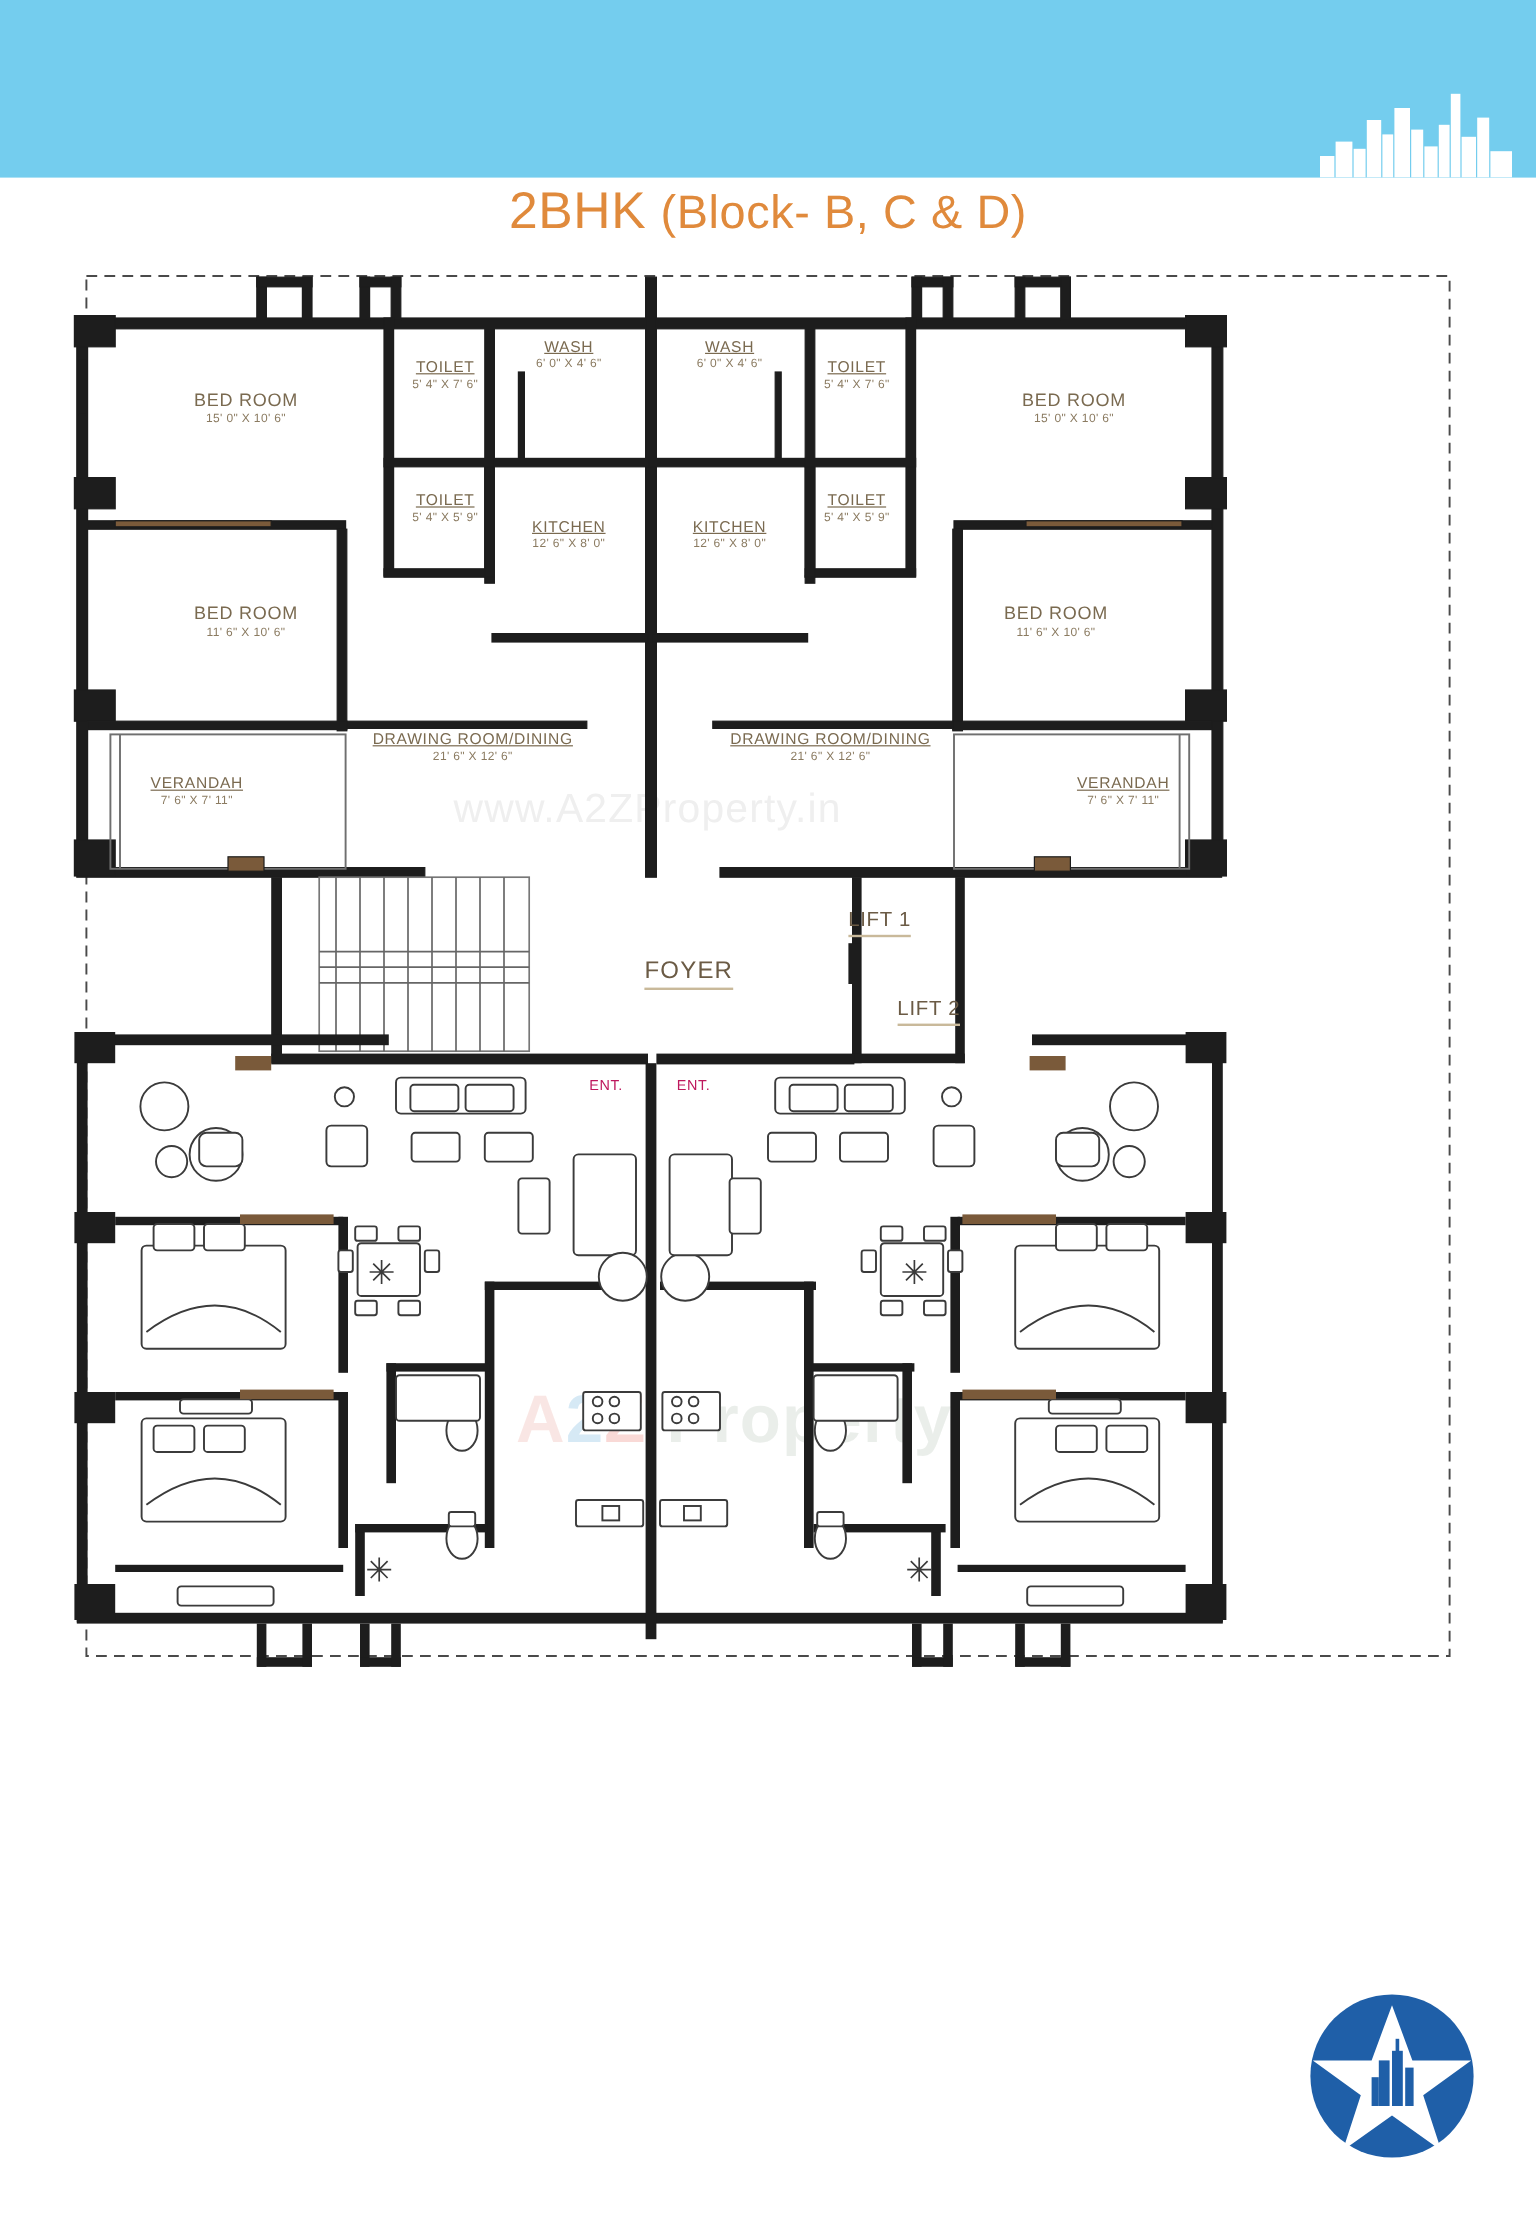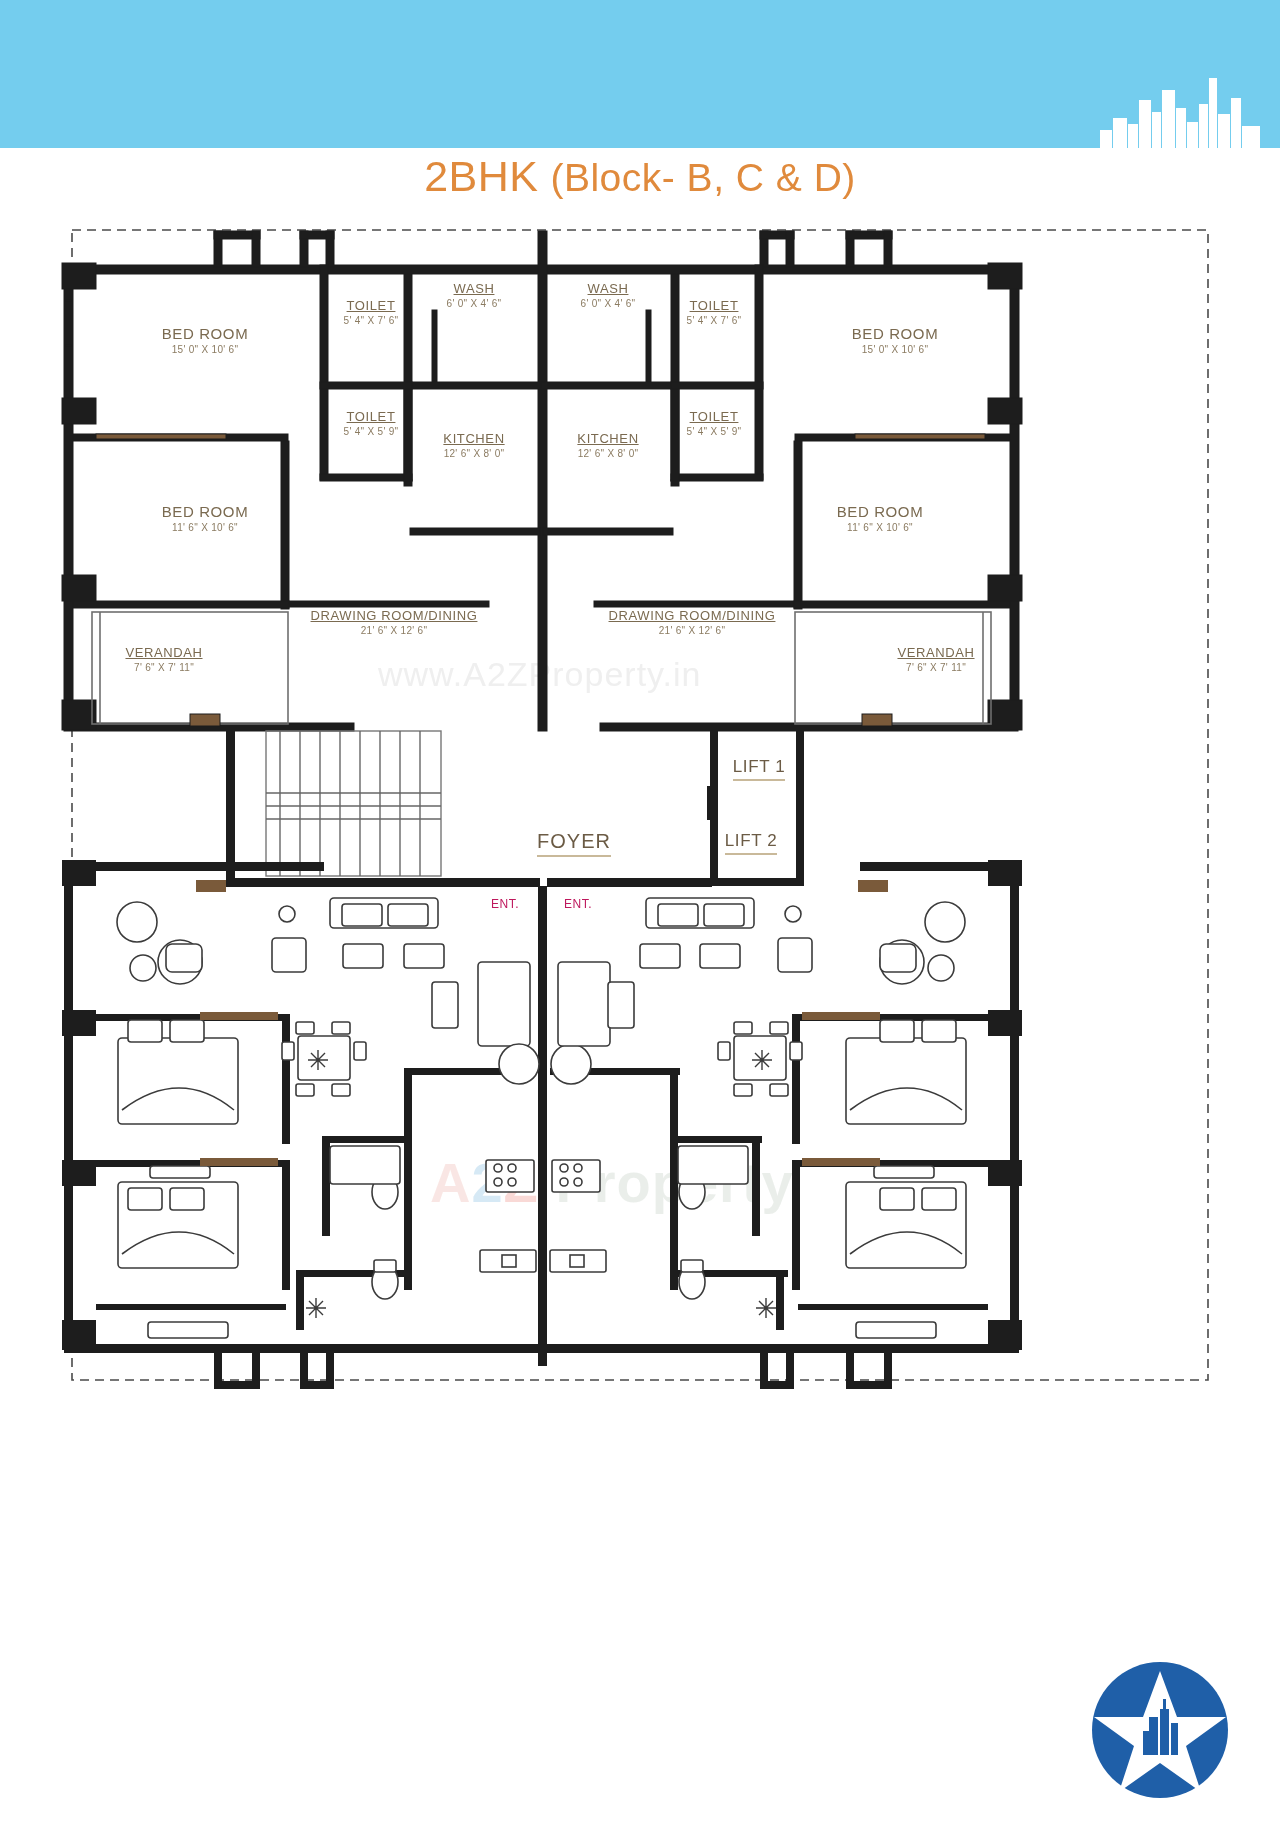--- a/index.html
+++ b/index.html
@@ -461,27 +461,27 @@
 </div>
 <div class="lbl small" style="left:586px;top:608px;width:212px;">
   <span class="nm">DRAWING  ROOM/DINING</span>
   <span class="dm">21' 6" X 12' 6"</span>
 </div>
 <div class="lbl small" style="left:880px;top:645px;width:112px;">
   <span class="nm">VERANDAH</span>
   <span class="dm">7' 6" X 7' 11"</span>
 </div>
 
-<div class="lbl ul foyer" style="left:518px;top:798px;width:112px;margin-top:32px;">
+<div class="lbl ul foyer" style="left:518px;top:798px;width:112px;">
   <span class="nm">FOYER</span>
 </div>
-<div class="lbl ul lift" style="left:722px;top:757px;width:74px;">
+<div class="lbl ul lift" style="left:696px;top:757px;width:74px;">
   <span class="nm">LIFT 1</span>
 </div>
-<div class="lbl ul lift" style="left:714px;top:831px;width:74px;">
+<div class="lbl ul lift" style="left:737px;top:831px;width:74px;">
   <span class="nm">LIFT 2</span>
 </div>
 <div class="lbl ent" style="left:483px;top:897px;width:44px;">ENT.</div>
 <div class="lbl ent" style="left:556px;top:897px;width:44px;">ENT.</div>
 
 <svg id="logo" viewBox="0 0 150 150">
   <circle cx="75" cy="75" r="68" fill="#1f5fa8"></circle>
   <polygon points="75,16 92,62 141,62 101,91 116,137 75,108 34,137 49,91 9,62 58,62" fill="#ffffff"></polygon>
   <g fill="#1f5fa8">
     <rect x="64" y="62" width="9" height="38"></rect>

